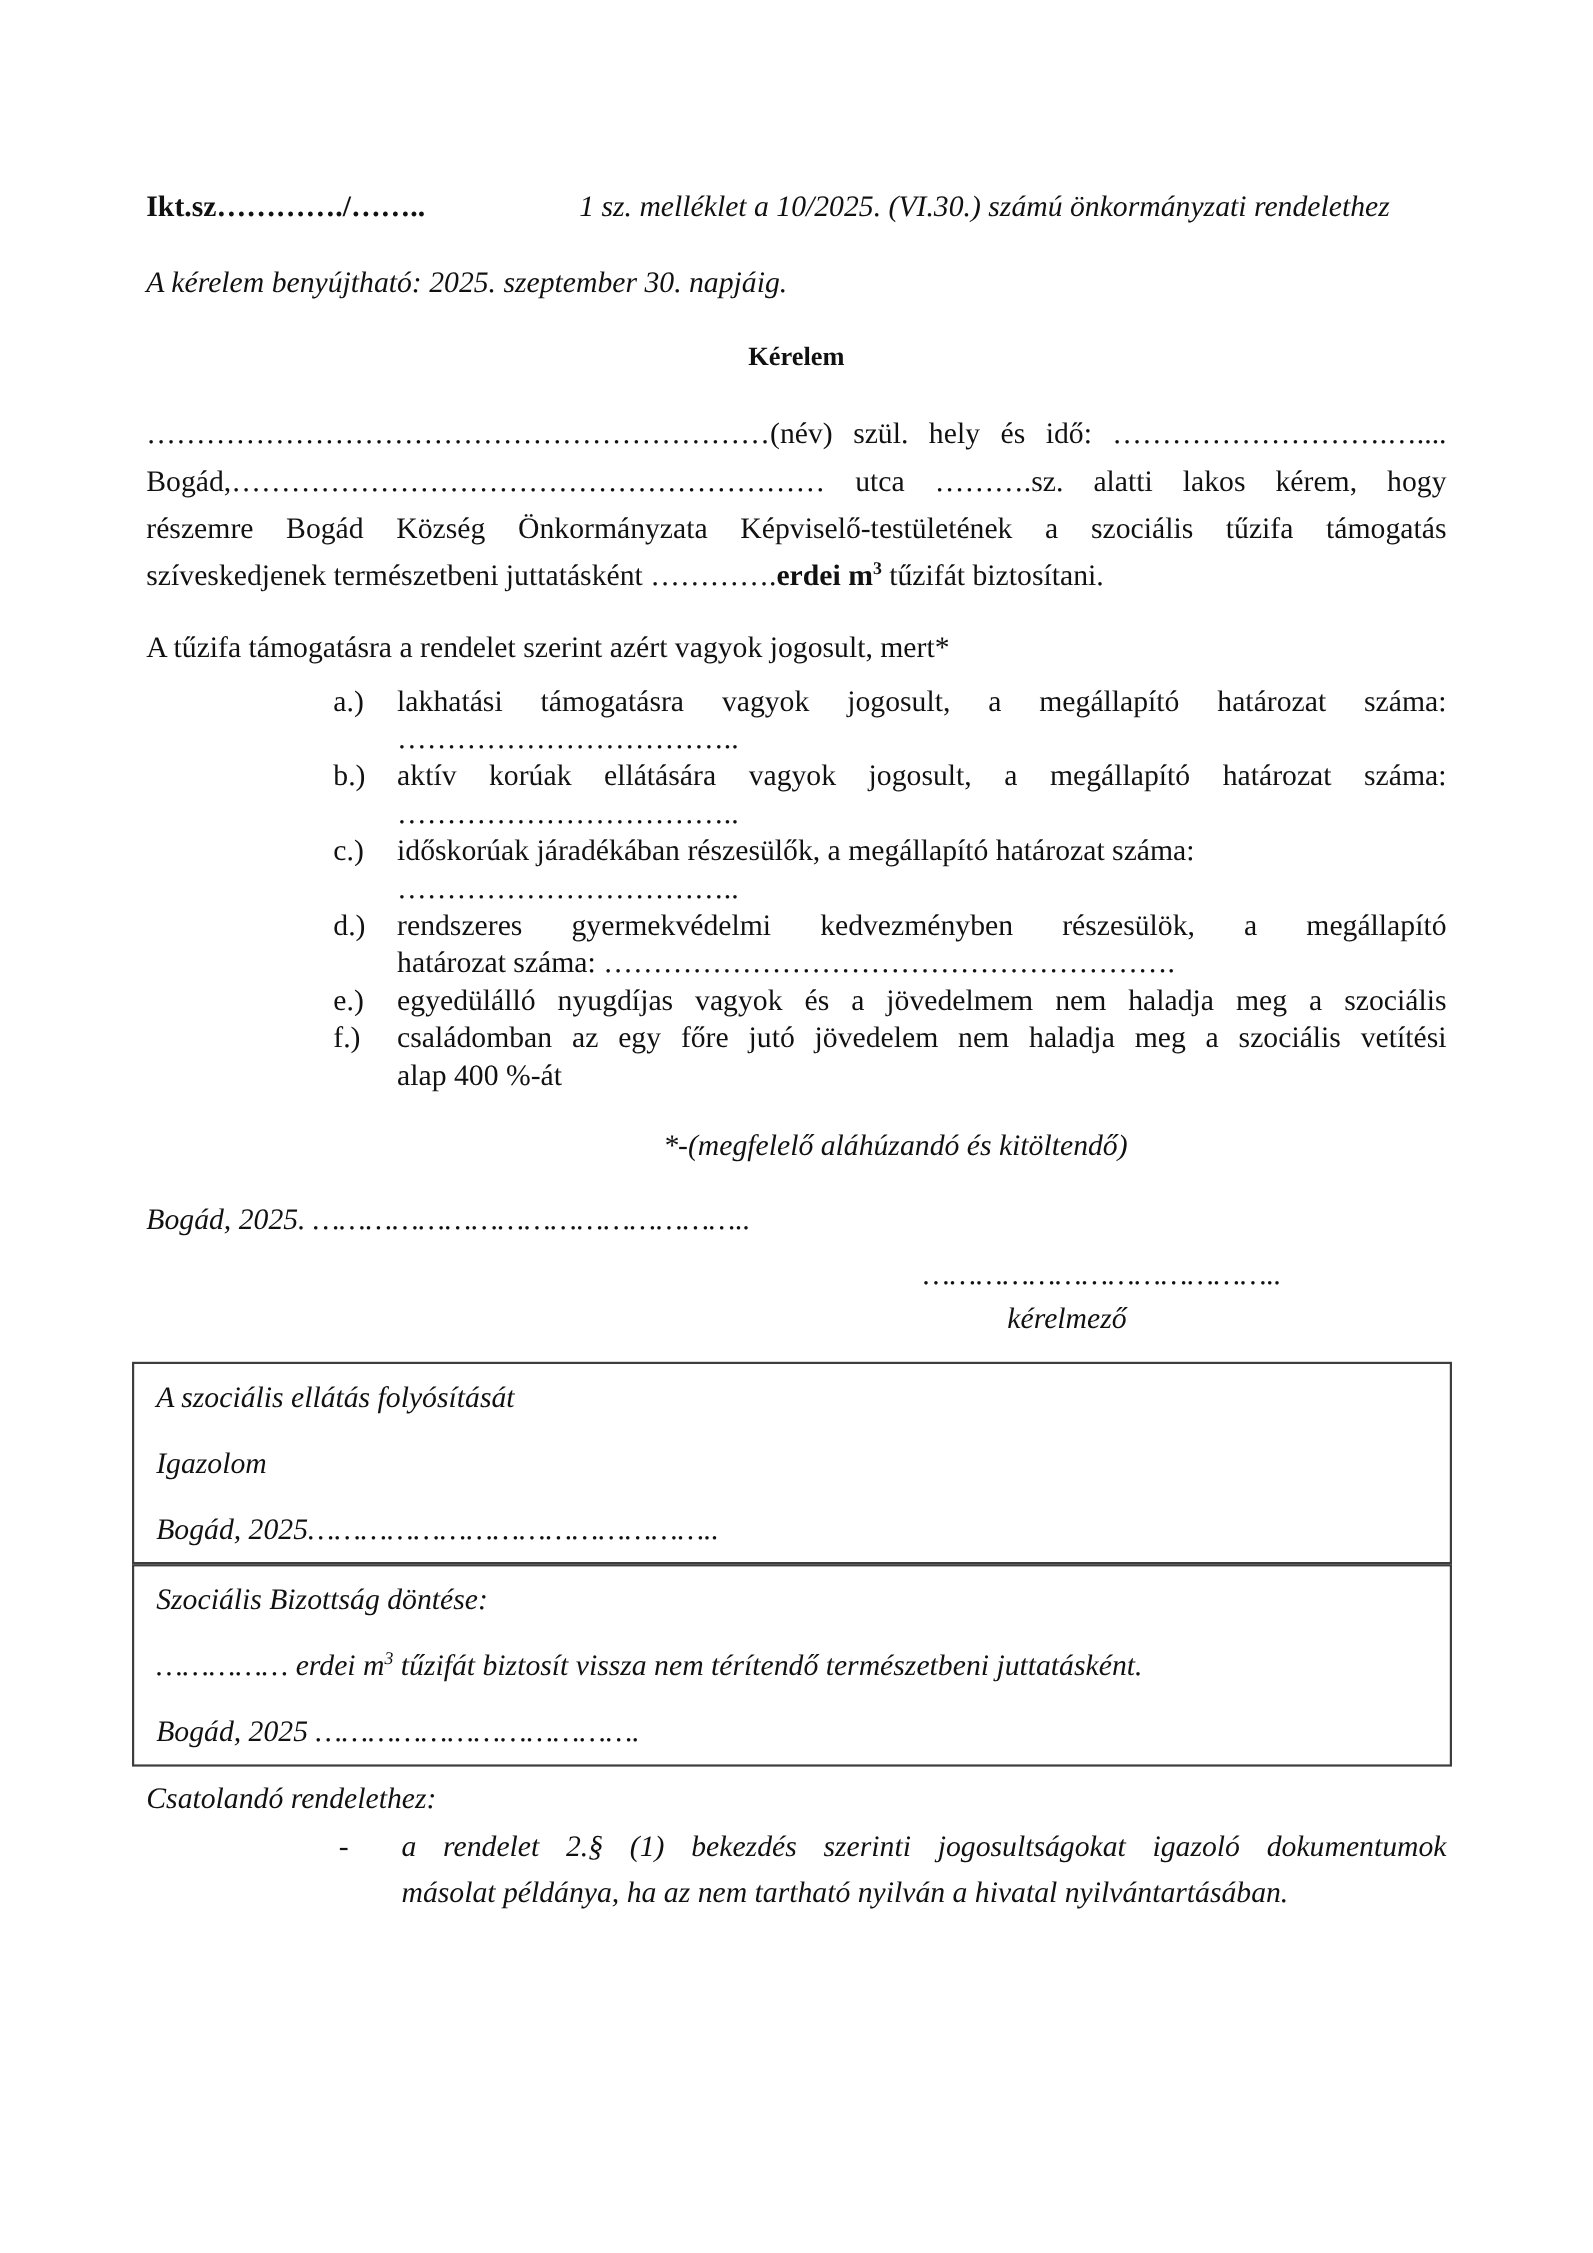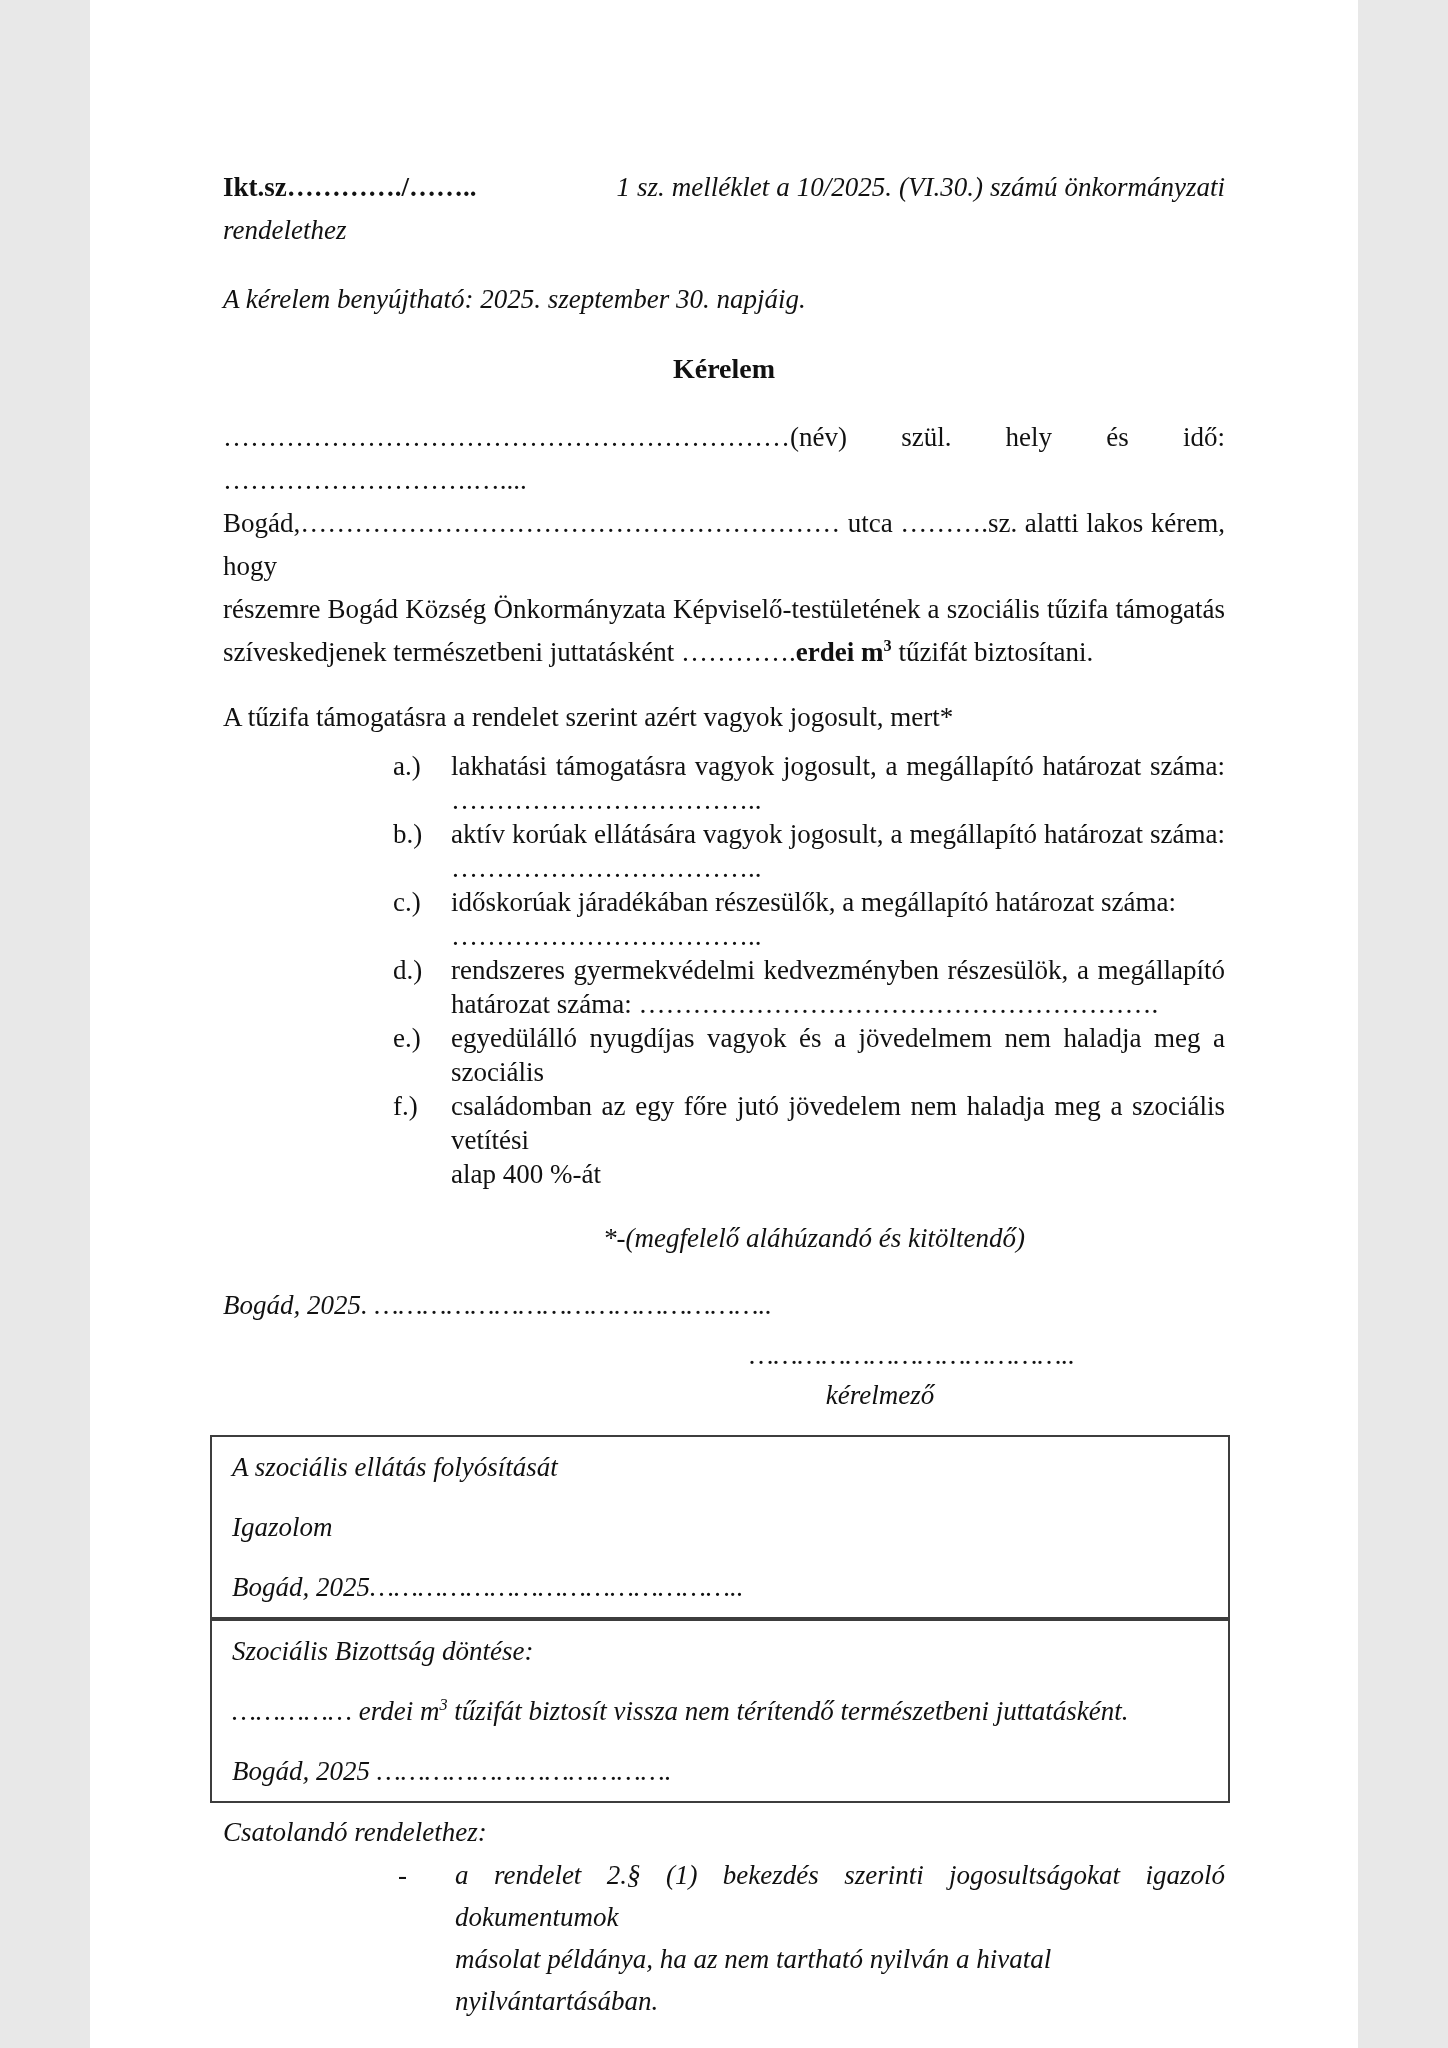--- a/index.html
+++ b/index.html
@@ -1,27 +1,27 @@
 <!DOCTYPE html>
 <html><head>
 <meta charset="utf-8">
 <style>
   html,body{margin:0;padding:0;background:#e8e8e8;}
   .page{
-    width:1268px;height:2048px;background:#ffffff;box-sizing:border-box;
+    width:1448px;height:2048px;background:#ffffff;box-sizing:border-box;
     padding:166px 133px 0 133px;margin:0 auto;position:relative;overflow:hidden;
     font-family:"Liberation Serif","DejaVu Serif",serif;
     font-size:27px;color:#111111;line-height:40px;
   }
   .hdr{margin:0;text-align:justify;line-height:43px;}
   .hdr .b{font-weight:bold;}
   .hdr .gap{display:inline-block;width:140px;}
   .hdr em{font-style:italic;}
   .deadline{margin:26px 0 0 0;line-height:43px;font-style:italic;}
-  .title{margin:26px 0 0 0;font-size:28px;font-weight:bold;text-align:center;line-height:43px;}
+  .title{margin:26px 0 0 0;font-size:24px;font-weight:bold;text-align:center;line-height:43px;}
   .intro{margin-top:26px;}
   .intro .ln{line-height:43px;}
   .stretch{text-align:justify;text-align-last:justify;}
   .bold{font-weight:bold;}
   sup{font-size:0.6em;vertical-align:super;line-height:0;}
   .elig{margin:22px 0 0 0;line-height:43px;}
   .items{margin-top:10px;}
   .item{position:relative;padding-left:228px;}
   .item .ln{line-height:34px;}
   .marker{position:absolute;left:170px;top:0;width:56px;line-height:34px;}

